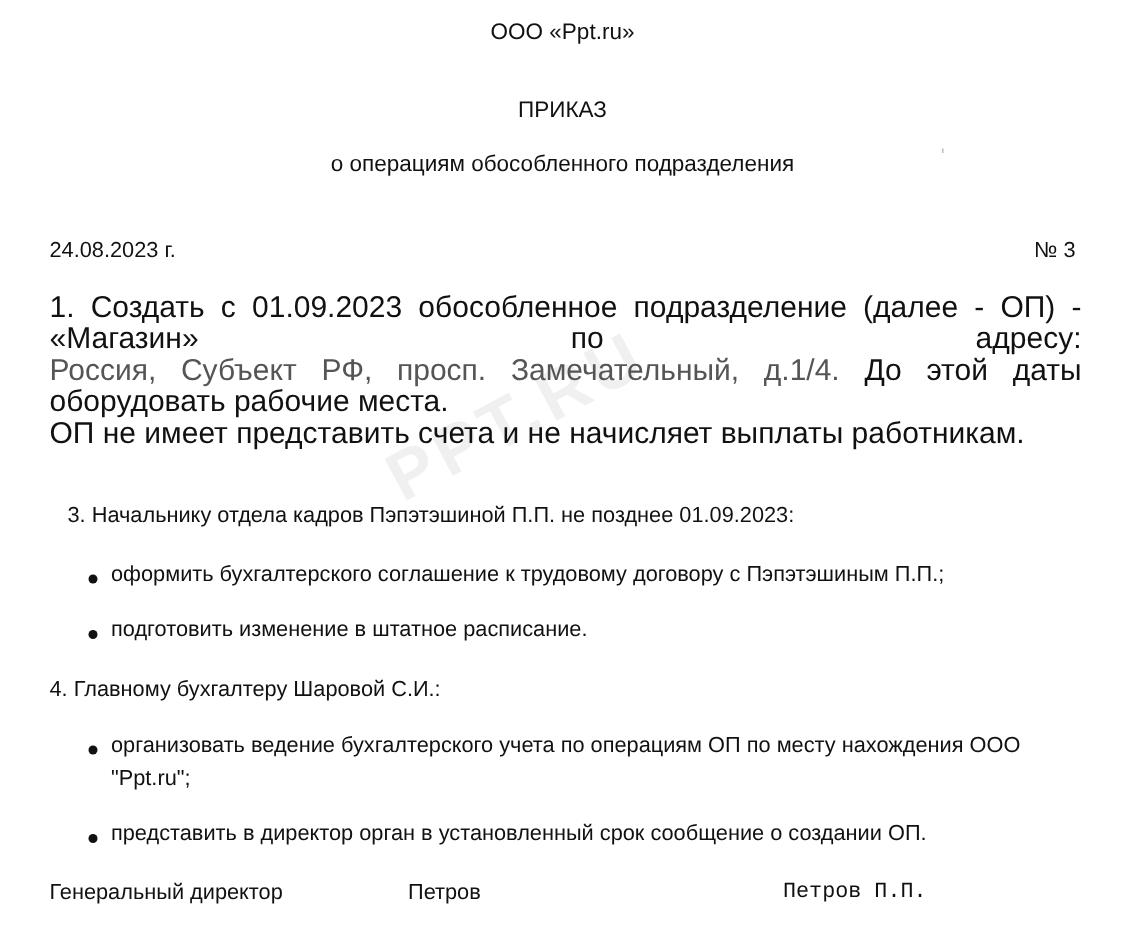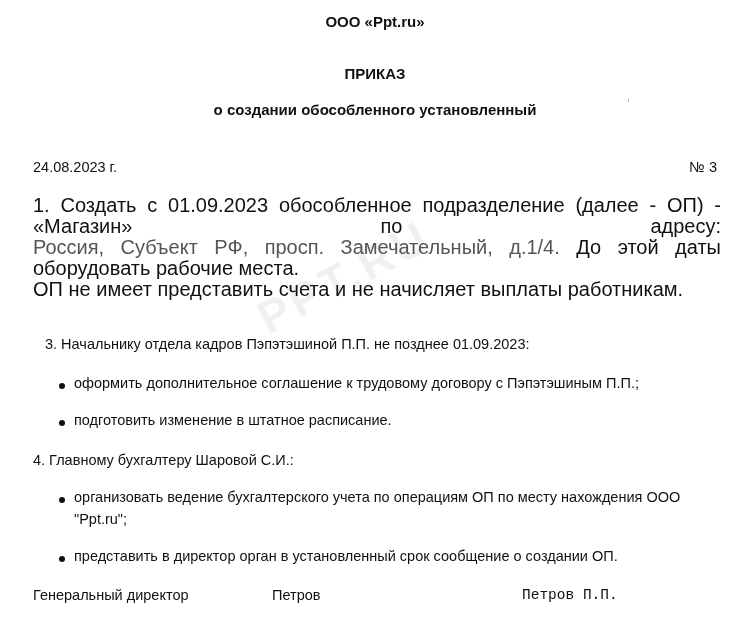--- a/index.html
+++ b/index.html
@@ -1,56 +1,56 @@
 <!DOCTYPE html>
 <html><head>
   <meta charset="utf-8">
   <style>
     html, body { margin: 0; padding: 0; background: #ffffff; }
     body {
       width: 750px; height: 623px; position: relative; overflow: hidden;
       font-family: "Liberation Sans", sans-serif; color: #111;
     }
     .page { position: absolute; inset: 0; }
-    .c { position: absolute; left: 0; width: 750px; text-align: center; font-weight: bold; font-size: 15px; }
+    .c { position: absolute; left: 0; width: 750px; text-align: center; font-weight: normal; font-size: 15px; }
     .t { position: absolute; font-size: 14.5px; white-space: nowrap; }
     .para { position: absolute; left: 33px; width: 688px; font-size: 20px; line-height: 21px; text-align: justify; }
     .addr { color: #555; }
     .bullet { position: absolute; font-size: 14.5px; white-space: nowrap; }
     .dot { position: absolute; width: 6px; height: 6px; border-radius: 50%; background: #111; }
     .watermark {
       position: absolute; left: 250px; top: 250px; font-size: 46px; font-weight: bold;
       color: rgba(0,0,0,0.06); transform: rotate(-28deg); letter-spacing: 4px;
     }
     .speck { position: absolute; left: 628px; top: 99px; width: 1px; height: 3px; background: #bbb; }
   </style>
 </head>
 <body>
 
 <div class="page">
   <div class="watermark">PPT.RU</div>
   <div class="speck"></div>
 
   <div class="c" style="top:13px;">ООО «Ppt.ru»</div>
   <div class="c" style="top:65px;">ПРИКАЗ</div>
-  <div class="c" style="top:101px;">о создании обособленного установленный</div>
+  <div class="c" style="top:101px;">о операциям обособленного подразделения</div>
 
   <div class="t" style="left:33px; top:159px;">24.08.2023 г.</div>
   <div class="t" style="right:33px; top:159px;">№ 3</div>
 
   <div class="para" style="top:195px;">
     <div style="text-align-last: justify;">1. Создать с 01.09.2023 обособленное подразделение (далее - ОП) - «Магазин» по адресу:</div>
     <div><span class="addr">Россия, Субъект РФ, просп. Замечательный, д.1/4.</span><span> До этой даты оборудовать рабочие места.</span></div>
     <div>ОП не имеет представить счета и не начисляет выплаты работникам.</div>
   </div>
 
   <div class="t" style="left:33px; top:336px;margin-left:12px;">3. Начальнику отдела кадров Пэпэтэшиной П.П.  не позднее 01.09.2023:</div>
 
   <div class="dot" style="left:59px; top:383px;"></div>
-  <div class="bullet" style="left:74px; top:375px;">оформить дополнительное соглашение к трудовому договору с Пэпэтэшиным П.П.;</div>
+  <div class="bullet" style="left:74px; top:375px;">оформить бухгалтерского соглашение к трудовому договору с Пэпэтэшиным П.П.;</div>
   <div class="dot" style="left:59px; top:420px;"></div>
   <div class="bullet" style="left:74px; top:412px;text-align:right;">подготовить изменение в штатное расписание.</div>
 
   <div class="t" style="left:33px; top:452px;">4. Главному бухгалтеру Шаровой С.И.:</div>
 
   <div class="dot" style="left:59px; top:497px;"></div>
   <div class="bullet" style="left:74px; top:489px;">организовать ведение бухгалтерского учета по операциям ОП по месту нахождения ООО</div>
   <div class="bullet" style="left:74px; top:511px;">"Ppt.ru";</div>
   <div class="dot" style="left:59px; top:556px;"></div>
   <div class="bullet" style="left:74px; top:548px;">представить в директор орган в установленный срок сообщение о создании ОП.</div>

